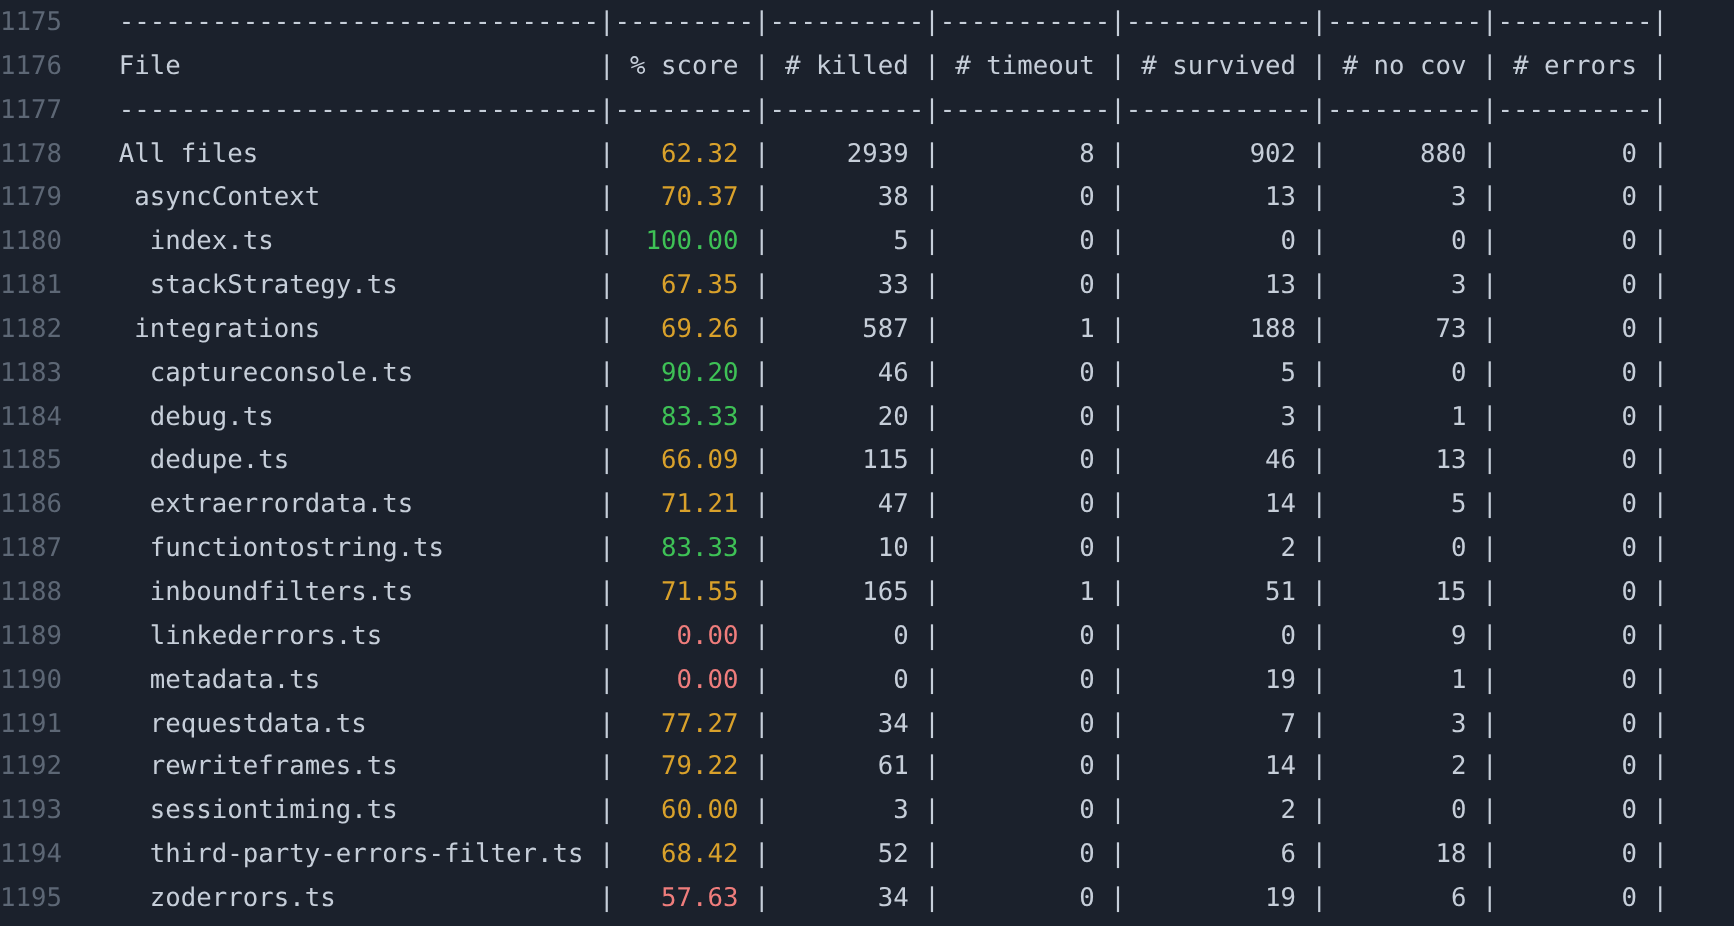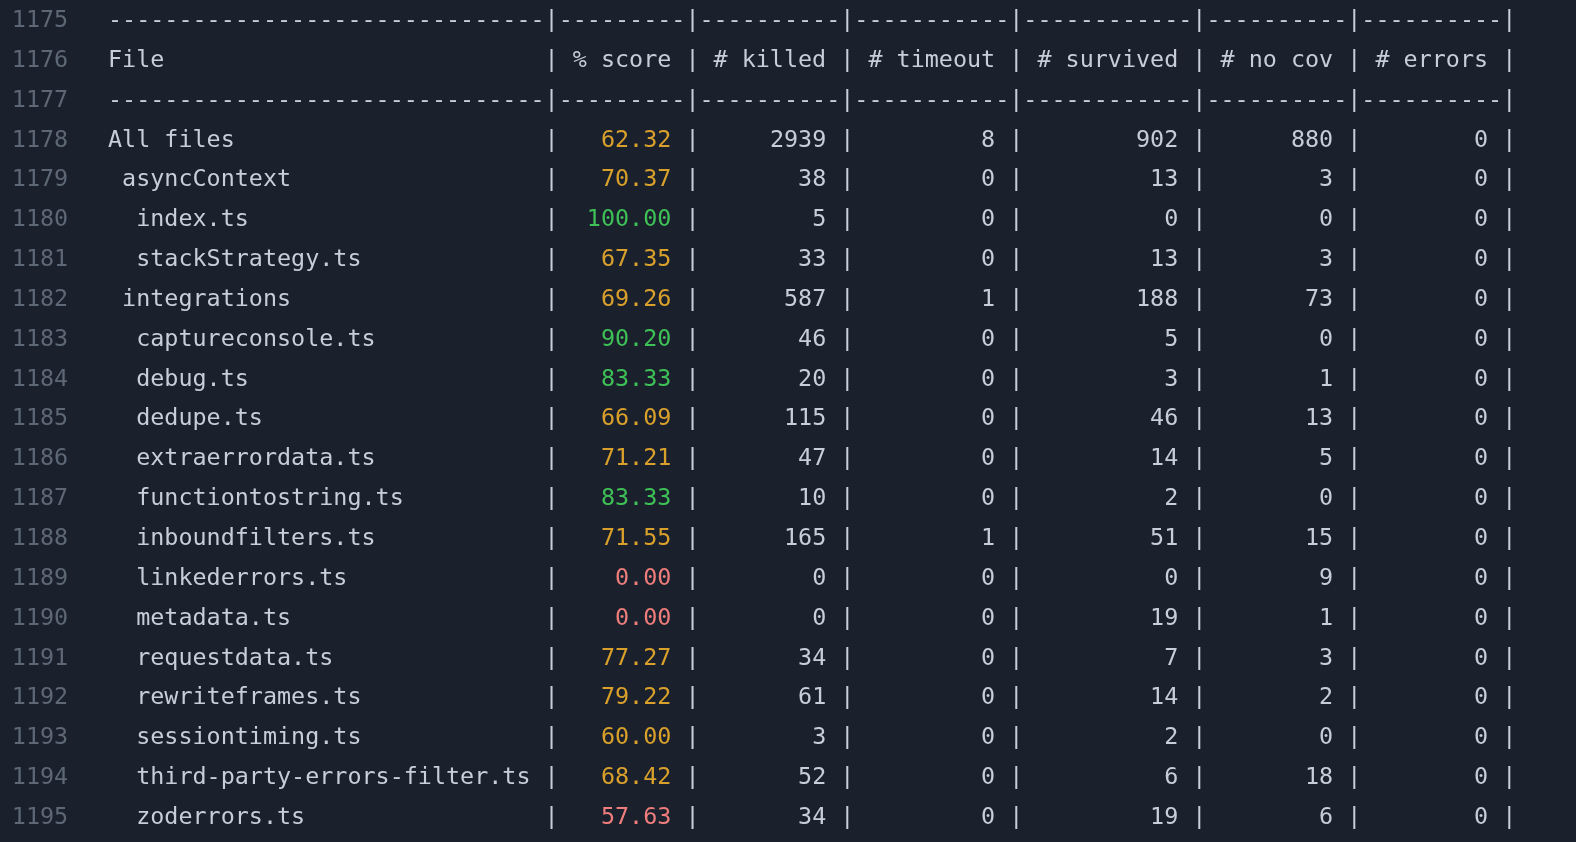--- a/index.html
+++ b/index.html
@@ -19,21 +19,21 @@
   }
   .line {
     display: flex;
     height: 39.85px;
     line-height: 39.85px;
     white-space: pre;
   }
   .gutter {
     flex: none;
     width: 80px;
-    text-align: center;
+    text-align: left;
     user-select: none;
   }
   .code {
     flex: none;
     margin-left: 28px;
   }
 </style>
 </head>
 <body style="background: rgb(27, 33, 44);">
 

